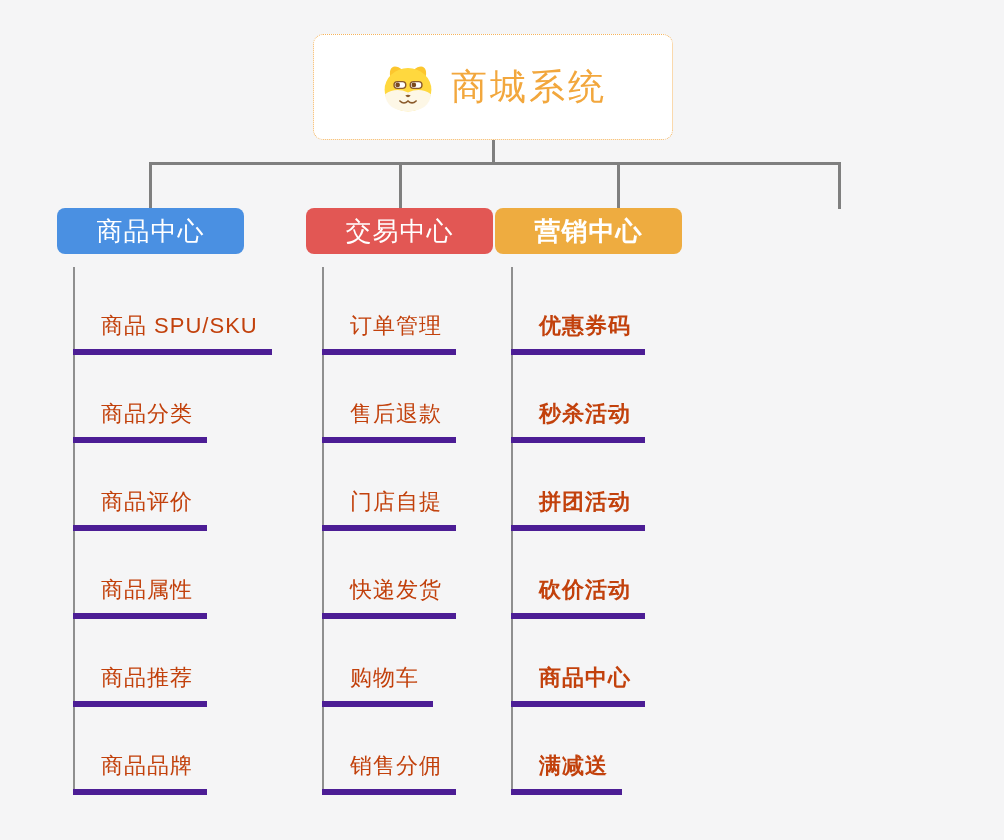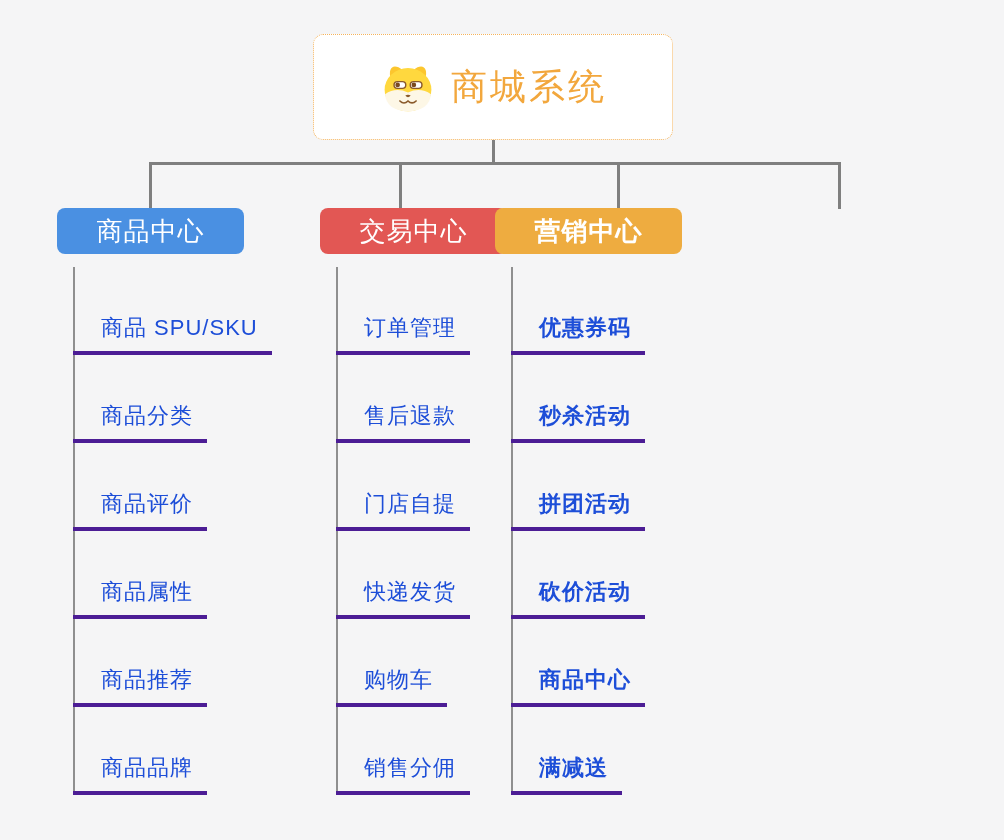--- a/index.html
+++ b/index.html
@@ -45,21 +45,21 @@
   .hbar  { left: 149px; top: 162px; width: 692px; height: 3px; }
   .drop  { width: 3px; top: 162px; height: 47px; }
   .drop-0 { left: 149px; }
   .drop-1 { left: 399px; }
   .drop-2 { left: 617px; }
   .drop-3 { left: 838px; }
 
   
   .branch { position: absolute; top: 208px; width: 260px; }
   .branch-0 { left: 57px; }
-  .branch-1 { left: 320px; font-family: Liberation Mono, monospace; }
+  .branch-1 { left: 306px; font-family: Liberation Mono, monospace; }
   .branch-2 { left: 495px; font-weight: bold; }
   .branch-3 { left: 744px; }
 
   .branch-header {
     width: 187px; height: 46px;
     border-radius: 8px;
     display: flex; align-items: center; justify-content: center;
     color: #FFFFFF;
     font-size: 26px;
     letter-spacing: 1px;
@@ -73,25 +73,25 @@
     background: #8F8F8F;
   }
   .items { position: absolute; left: 16px; top: 59px; }
   .item {
     height: 88px;
     display: flex;
     align-items: flex-end;
   }
   .item-label {
     display: inline-block;
-    border-bottom: 4px solid #4c1d95;
+    border-bottom: 6px solid #4c1d95;
     padding: 0 14px 8px 28px;
     font-size: 22px;
     letter-spacing: 1px;
-    color: #1d4ed8;
+    color: #c2410c;
     white-space: nowrap;
     text-align: center;
   }
 </style>
 </head>
 <body>
 
 <div class="canvas">
 
   <div class="root-node" style="border-color: rgb(245, 180, 92);">

